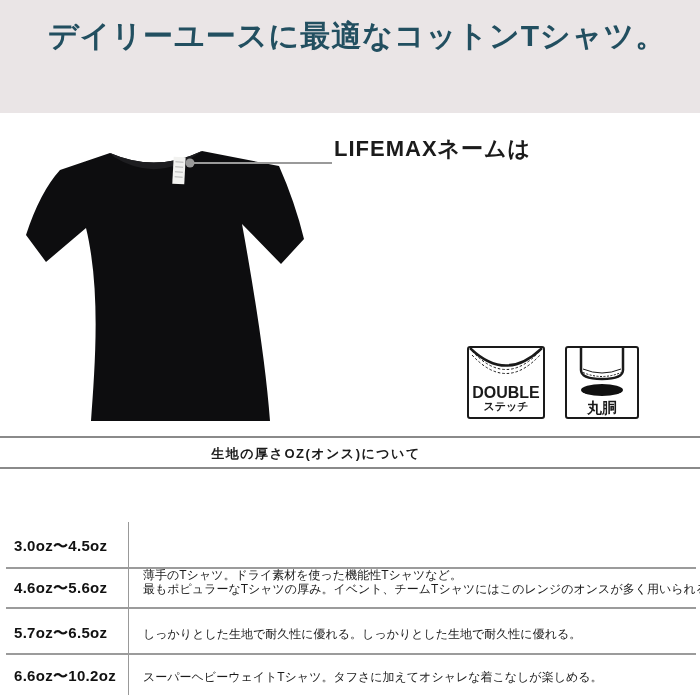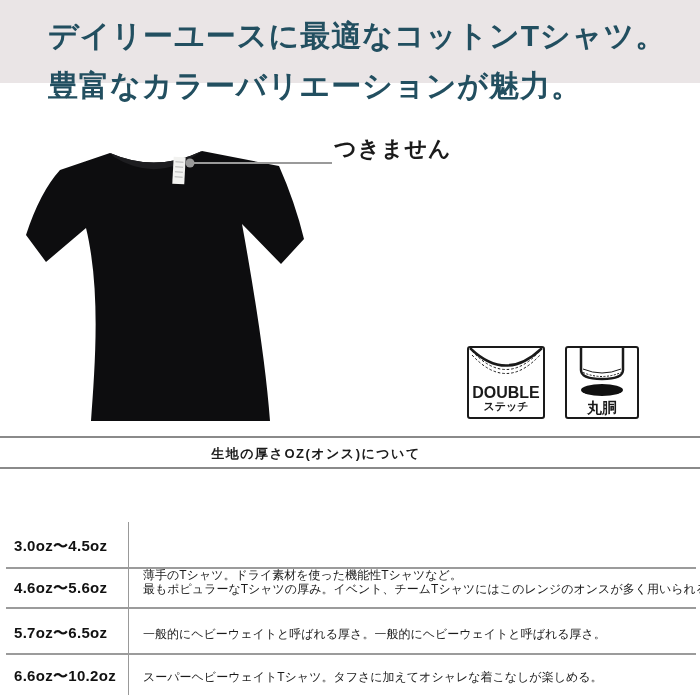--- a/index.html
+++ b/index.html
@@ -3,21 +3,21 @@
 <meta charset="utf-8">
 <style>
   html,body{margin:0;padding:0;background:#fff;}
   .page{
     position:relative;width:700px;height:700px;overflow:hidden;
     background:#fff;font-family:"Liberation Sans","DejaVu Sans",sans-serif;
     color:#1b1b1b;
   }
   
   .hero{
-    position:absolute;left:0;top:0;width:700px;height:83px;
+    position:absolute;left:0;top:0;width:700px;height:113px;
     background:#eae5e6;box-sizing:border-box;padding:11px 0 0 48px;
   }
   .hero .line{
     font-size:30px;font-weight:bold;line-height:50px;
     color:#224f60;letter-spacing:1px;white-space:nowrap;
   }
   
   .tshirt-svg{position:absolute;left:18px;top:140px;}
   .callout-line{position:absolute;left:192px;top:162px;width:140px;height:2px;background:#9a9a9a;}
   .callout{position:absolute;left:334px;top:132px;}
@@ -64,41 +64,40 @@
   .r3t{top:624px;} .r3d{top:626px;}
   .r4t{top:667px;} .r4d{top:669px;}
 </style>
 </head>
 <body>
 
 <div class="page">
 
   <header class="hero">
     <div class="line">デイリーユースに最適なコットンTシャツ。</div>
-    <div class="line">豊富なカラーバリエーションが魅力。</div>
   </header>
 
   <svg class="tshirt-svg" width="290" height="290" viewBox="0 0 290 290">
     <path d="M92,13 Q138,33 184,11 L261,26 Q277,62 286,99 L263,124 L224,84
              C236,150 248,225 252,281 L73,281 C77,225 83,150 68,88
              L28,122 L8,95 Q22,52 42,30 Z" fill="#0d0d0f"></path>
     <path d="M92,13 Q138,33 184,11 Q140,44 96,17 Z" fill="#1d1d20"></path>
     <g transform="rotate(3 161 30)">
       <rect x="155" y="17" width="12" height="27" fill="#f2f2f0"></rect>
       <line x1="157" y1="22" x2="165" y2="22" stroke="#b5b5b5" stroke-width="1"></line>
       <line x1="157" y1="27" x2="165" y2="27" stroke="#b5b5b5" stroke-width="1"></line>
       <line x1="157" y1="32" x2="165" y2="32" stroke="#b5b5b5" stroke-width="1"></line>
       <line x1="157" y1="37" x2="165" y2="37" stroke="#b5b5b5" stroke-width="1"></line>
     </g>
     <circle cx="172" cy="23" r="4.5" fill="#9a9a9a"></circle>
   </svg>
 
   <div class="callout-line"></div>
   <div class="callout">
-    <div class="c-line">つきません</div>
+    <div class="c-line">LIFEMAXネームは</div>
   </div>
 
   <div class="feature-box fb1">
     <svg width="74" height="36" viewBox="0 0 74 36">
       <path d="M1,0 Q37,35 73,0" fill="none" stroke="#1a1a1a" stroke-width="2.5"></path>
       <path d="M3,3 Q37,40 71,3" fill="none" stroke="#1a1a1a" stroke-width="1" stroke-dasharray="2.5,2"></path>
       <path d="M3,7 Q37,44 71,7" fill="none" stroke="#1a1a1a" stroke-width="1" stroke-dasharray="2.5,2"></path>
     </svg>
     <div class="fb-title">DOUBLE</div>
     <div class="fb-sub">ステッチ</div>
@@ -124,19 +123,19 @@
     <div class="oz-hline h2"></div>
     <div class="oz-hline h3"></div>
 
     <div class="oz-range r1t">3.0oz〜4.5oz</div>
     <div class="oz-desc  r1d">薄手のTシャツ。ドライ素材を使った機能性Tシャツなど。</div>
 
     <div class="oz-range r2t">4.6oz〜5.6oz</div>
     <div class="oz-desc  r2d">最もポピュラーなTシャツの厚み。イベント、チームTシャツにはこのレンジのオンスが多く用いられる。</div>
 
     <div class="oz-range r3t">5.7oz〜6.5oz</div>
-    <div class="oz-desc  r3d">一般的にヘビーウェイトと呼ばれる厚さ。一般的にヘビーウェイトと呼ばれる厚さ。</div>
+    <div class="oz-desc  r3d">しっかりとした生地で耐久性に優れる。しっかりとした生地で耐久性に優れる。</div>
 
     <div class="oz-range r4t">6.6oz〜10.2oz</div>
     <div class="oz-desc  r4d">スーパーヘビーウェイトTシャツ。タフさに加えてオシャレな着こなしが楽しめる。</div>
   </div>
 
 </div>
 
 </body></html>

